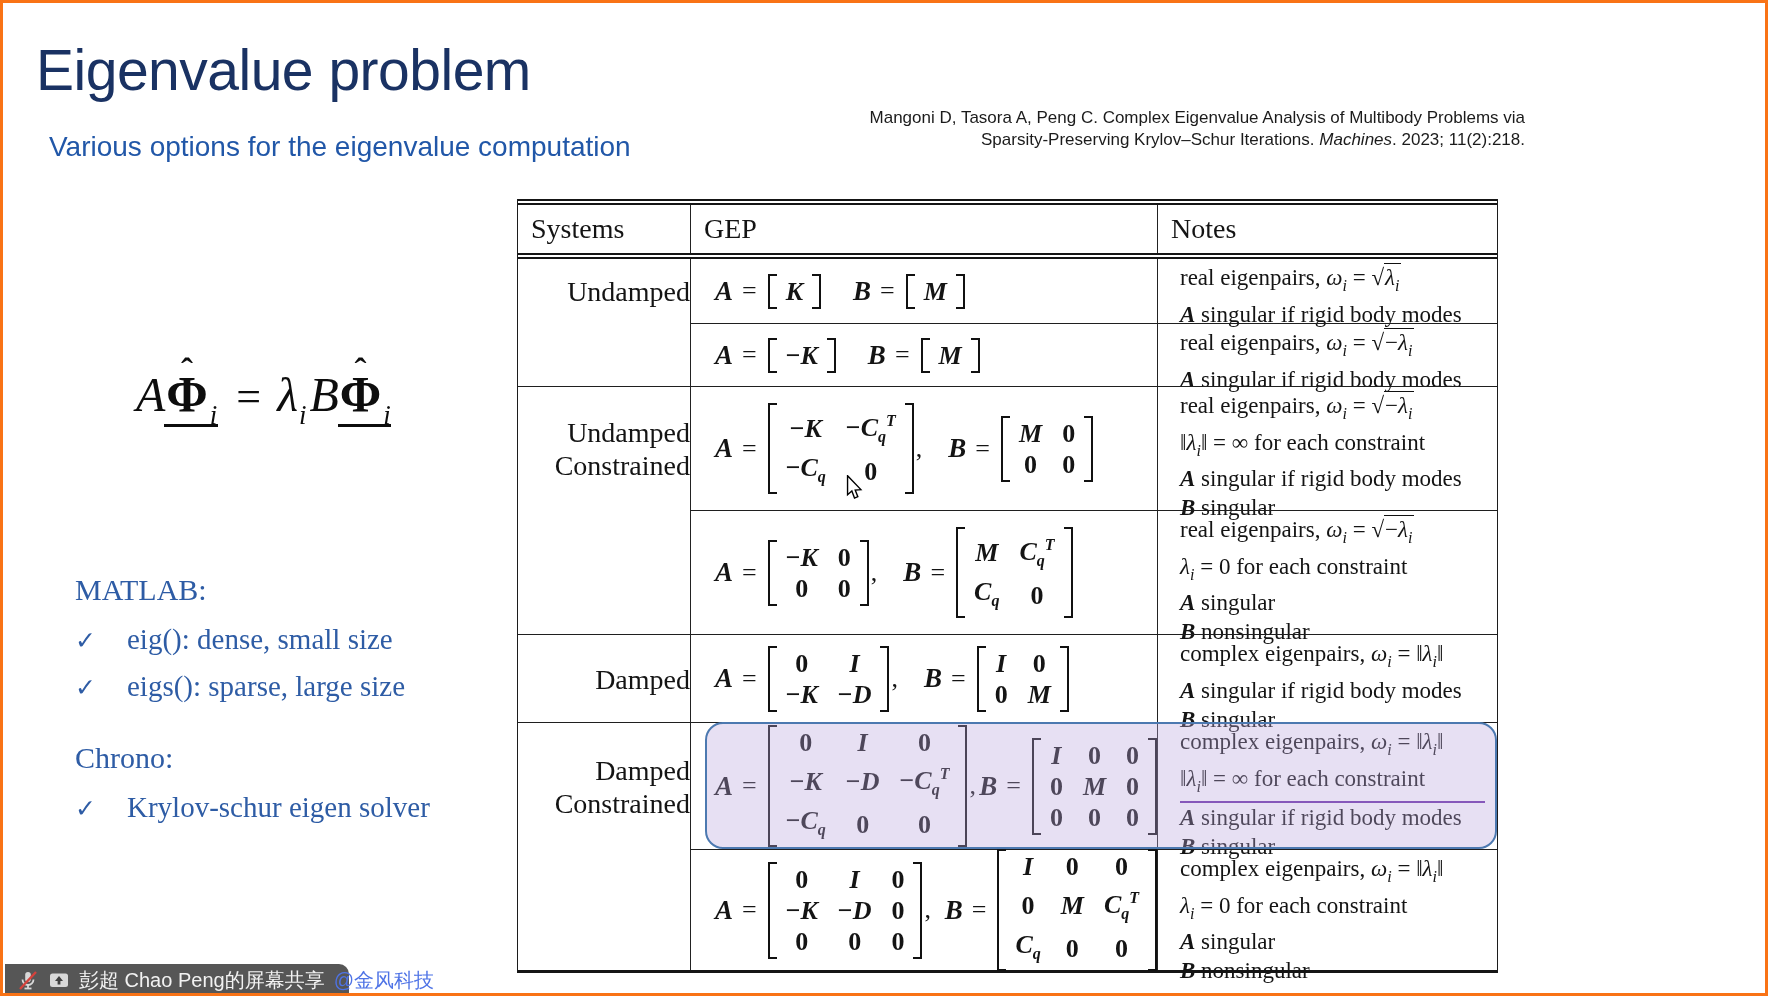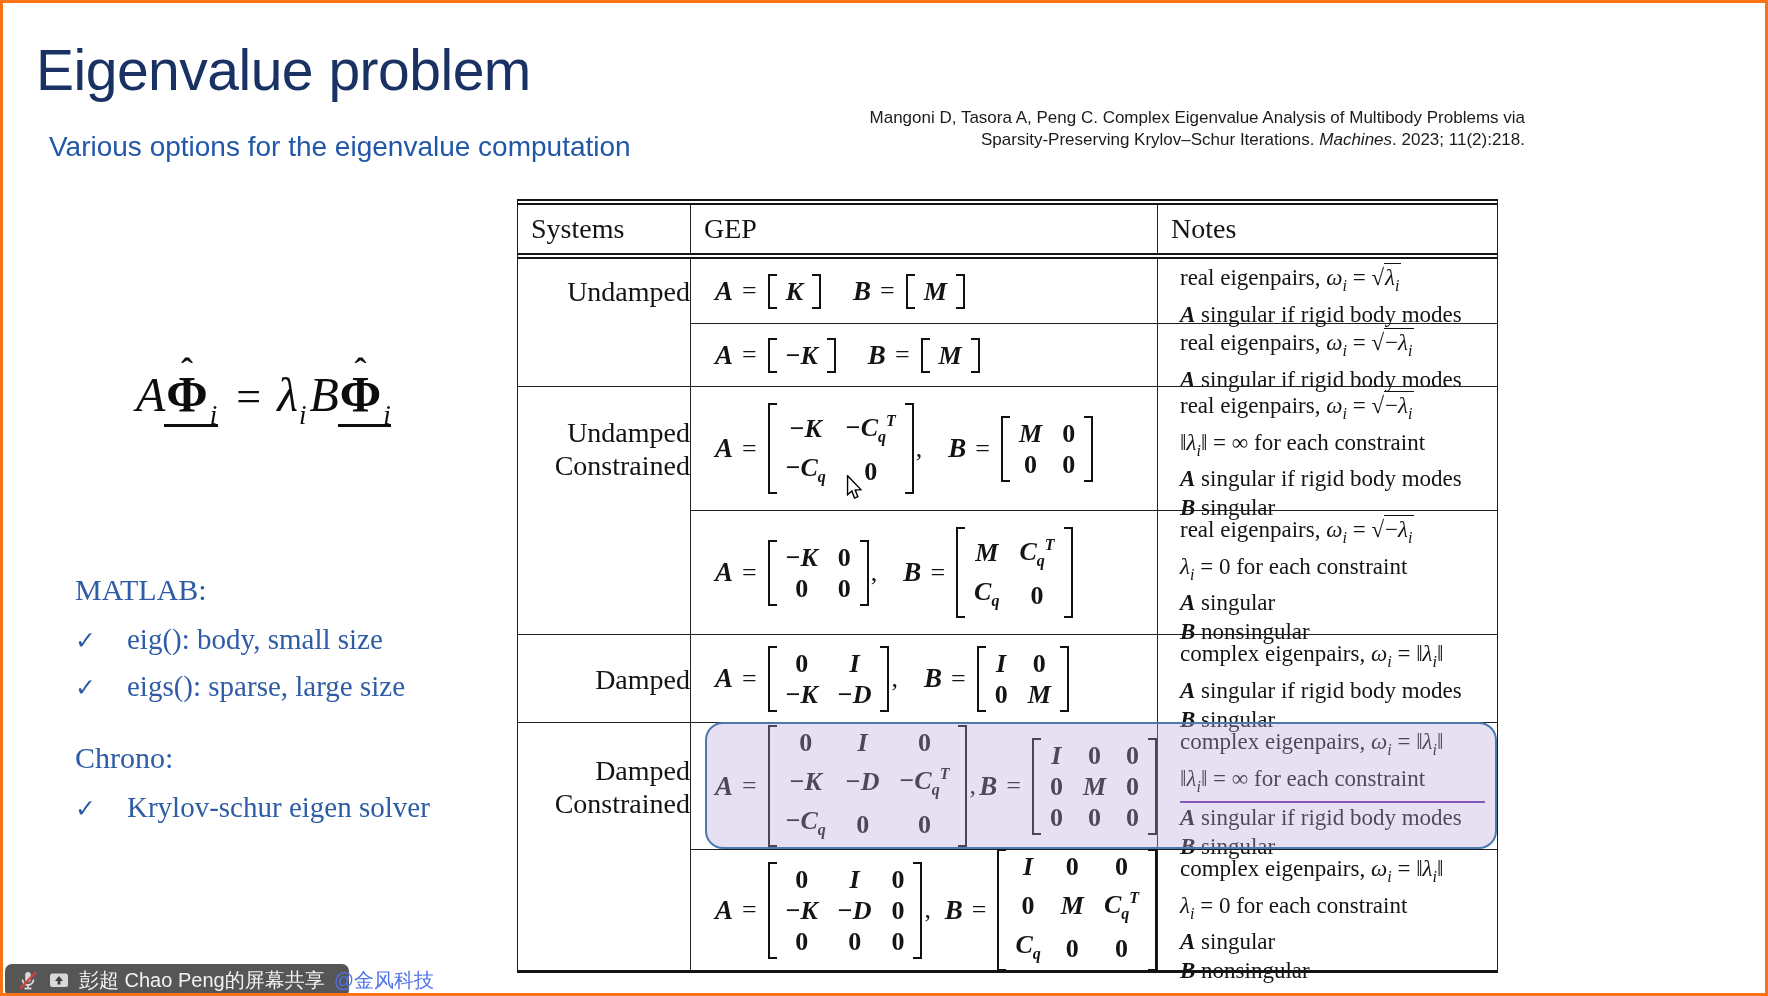--- a/index.html
+++ b/index.html
@@ -71,21 +71,21 @@
   .hl-overlay{position:absolute;left:188px;top:523px;width:792px;height:127px;
     background:rgba(186,165,221,.35);border:2.5px solid #4C79B0;border-radius:18px;
     box-sizing:border-box;pointer-events:none;z-index:5;}
 
   
   .cursor{position:absolute;left:843px;top:472px;z-index:9;}
 
   
   .share-bar{position:absolute;left:2px;top:961px;width:344px;height:33px;
     background:rgba(63,63,63,.88);border-top-right-radius:10px;
-    display:flex;align-items:center;gap:9px;padding-left:12px;box-sizing:border-box;z-index:10;border-radius:7px;}
+    display:flex;align-items:center;gap:9px;padding-left:12px;box-sizing:border-box;z-index:10;}
   .share-text{color:#f2f2f2;font-size:20px;white-space:nowrap;}
   .share-mention{color:#4E73E6;font-size:20px;white-space:nowrap;}
   .sb-icon{width:22px;height:22px;flex:0 0 auto;}
 </style>
 </head>
 <body>
 
 <div id="canvas">
 
   <div class="slide-title">Eigenvalue problem</div>
@@ -95,21 +95,21 @@
     <span>Mangoni D, Tasora A, Peng C. Complex Eigenvalue Analysis of Multibody Problems via</span><br>
     <span><span>Sparsity-Preserving Krylov–Schur Iterations. </span><i>Machines</i><span>. 2023; 11(2):218.</span></span>
   </div>
 
   <div class="big-eq" id="big-eq"><span class="eq-var">A</span><span class="eq-phi"><span class="hat">ˆ</span>Φ<span class="ul"></span></span><span class="eq-sub">i</span><span class="eq-op">=</span><span class="eq-var">λ</span><span class="eq-sub">i</span><span class="eq-var">B</span><span class="eq-phi"><span class="hat">ˆ</span>Φ<span class="ul"></span></span><span class="eq-sub">i</span></div>
 
   <div class="blue-list" style="top:570px;">
     <div class="bl-head serif">MATLAB:</div>
     <div class="bl-item" style="top:50px;">
       <span class="bl-check">✓</span>
-      <span class="bl-text">eig(): body, small size</span>
+      <span class="bl-text">eig(): dense, small size</span>
     </div>
     <div class="bl-item" style="top:97px;">
       <span class="bl-check">✓</span>
       <span class="bl-text">eigs(): sparse, large size</span>
     </div>
   </div>
 
   <div class="blue-list" style="top:738px;">
     <div class="bl-head serif">Chrono:</div>
     <div class="bl-item" style="top:50px;">

